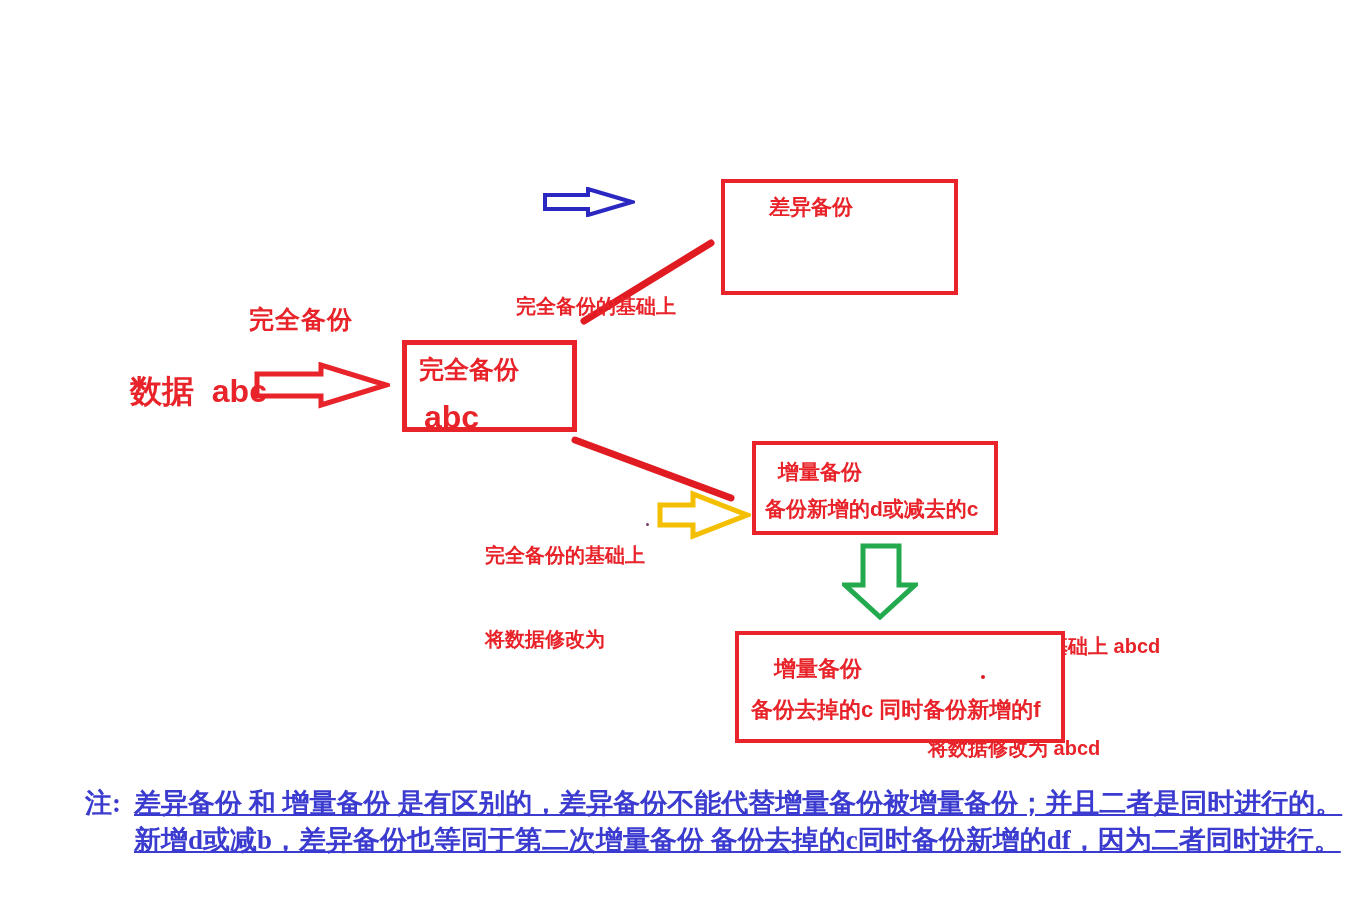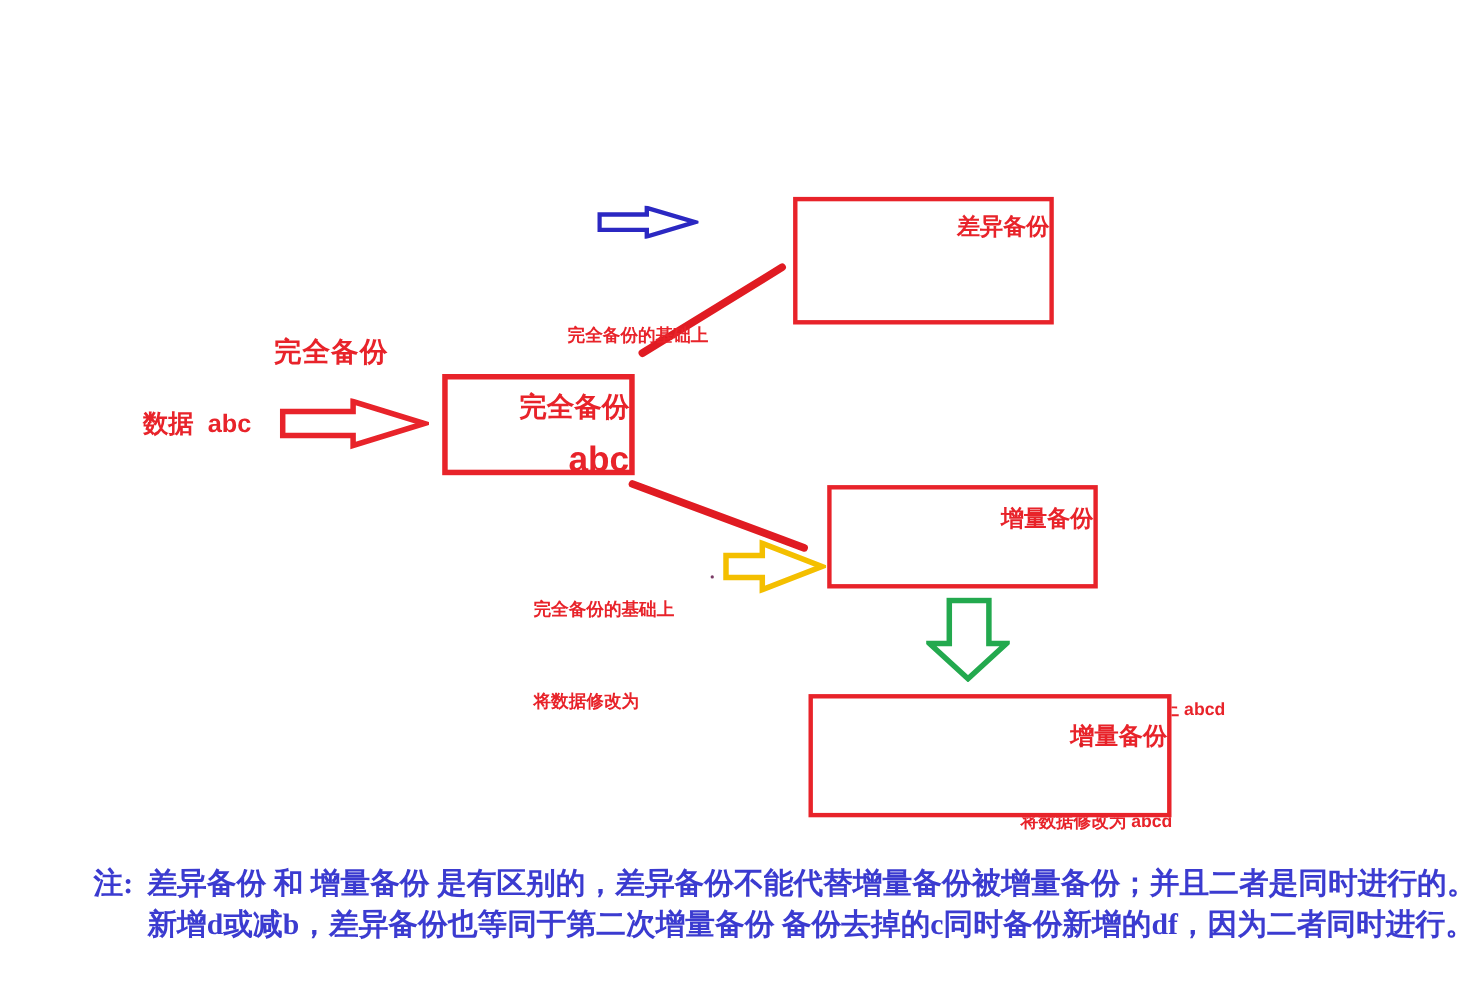--- a/index.html
+++ b/index.html
@@ -6,42 +6,42 @@
   .canvas{
     position:relative;
     width:1346px;height:909px;
     background:#ffffff;
     font-family:"Liberation Sans","DejaVu Sans",sans-serif;
     overflow:hidden;
   }
   .abs{position:absolute;}
   .red-bold{color:#e8232a;font-weight:bold;}
   .lbl-large{font-size:25px;letter-spacing:1px;white-space:pre;}
-  .lbl-src{font-size:23px;white-space:pre;}
-  .branch-note{font-size:16px;line-height:34px;white-space:pre;}
+  .lbl-src{font-size:32px;white-space:pre;}
+  .branch-note{font-size:20px;line-height:34px;white-space:pre;}
   .branch-note.tight{line-height:28px;}
   .rbox{
     position:absolute;
     border:4px solid #e8232a;
     background:#ffffff;
     box-sizing:border-box;
     color:#e8232a;font-weight:bold;
   }
-  .rbox .bline{white-space:pre;text-align:right;}
+  .rbox .bline{white-space:pre;}
   .svg-overlay{position:absolute;left:0;top:0;pointer-events:none;}
   .dot{position:absolute;background:#d81e24;border-radius:50%;}
   .footnote{
     position:absolute;left:85px;top:785px;
     display:flex;gap:13px;
     color:#3b3bd0;
     font-family:"Liberation Serif","DejaVu Serif",serif;
     font-size:27px;line-height:37px;
     font-weight:600;
   }
-  .footnote .lines div{white-space:pre;}
+  .footnote .lines div{white-space:pre;text-decoration:underline;}
 </style>
 </head>
 <body>
 
 <div class="canvas">
 
   <svg class="svg-overlay" width="1346" height="909" viewBox="0 0 1346 909">
     <line x1="584" y1="321" x2="711" y2="243" stroke="#e01b22" stroke-width="7" stroke-linecap="round"></line>
     <line x1="575" y1="440" x2="731" y2="498" stroke="#e01b22" stroke-width="7" stroke-linecap="round"></line>
   </svg>
@@ -78,29 +78,31 @@
     <div class="bline" style="margin:7px 0 0 44px">差异备份</div>
   </div>
 
   <div class="abs red-bold branch-note tight" style="left:485px;top:485px">
     <div>完全备份的基础上</div>
     <div>将数据修改为</div>
   </div>
 
   <div class="rbox" style="left:752px;top:441px;width:246px;height:94px;font-size:21px;line-height:37px">
     <div class="bline" style="margin:8px 0 0 22px">增量备份</div>
+    <div class="bline" style="margin:0 0 0 9px">备份新增的d或减去的c</div>
   </div>
 
   <div class="abs red-bold branch-note" style="left:928px;top:561px">
     <div>在增量备份的基础上 abcd</div>
     <div>将数据修改为 abcd</div>
   </div>
 
   <div class="rbox" style="left:735px;top:631px;width:330px;height:112px;font-size:22px;line-height:41px">
     <div class="bline" style="margin:13px 0 0 35px">增量备份</div>
+    <div class="bline" style="margin:0 0 0 12px">备份去掉的c 同时备份新增的f</div>
   </div>
 
   <div class="dot" style="left:981px;top:675px;width:4px;height:4px"></div>
   <div class="dot" style="left:646px;top:523px;width:3px;height:3px;background:#7a3b66"></div>
 
   <div class="footnote">
     <span>注:</span>
     <div class="lines">
       <div>差异备份 和 增量备份 是有区别的，差异备份不能代替增量备份被增量备份；并且二者是同时进行的。</div>
       <div>新增d或减b，差异备份也等同于第二次增量备份 备份去掉的c同时备份新增的df，因为二者同时进行。</div>

